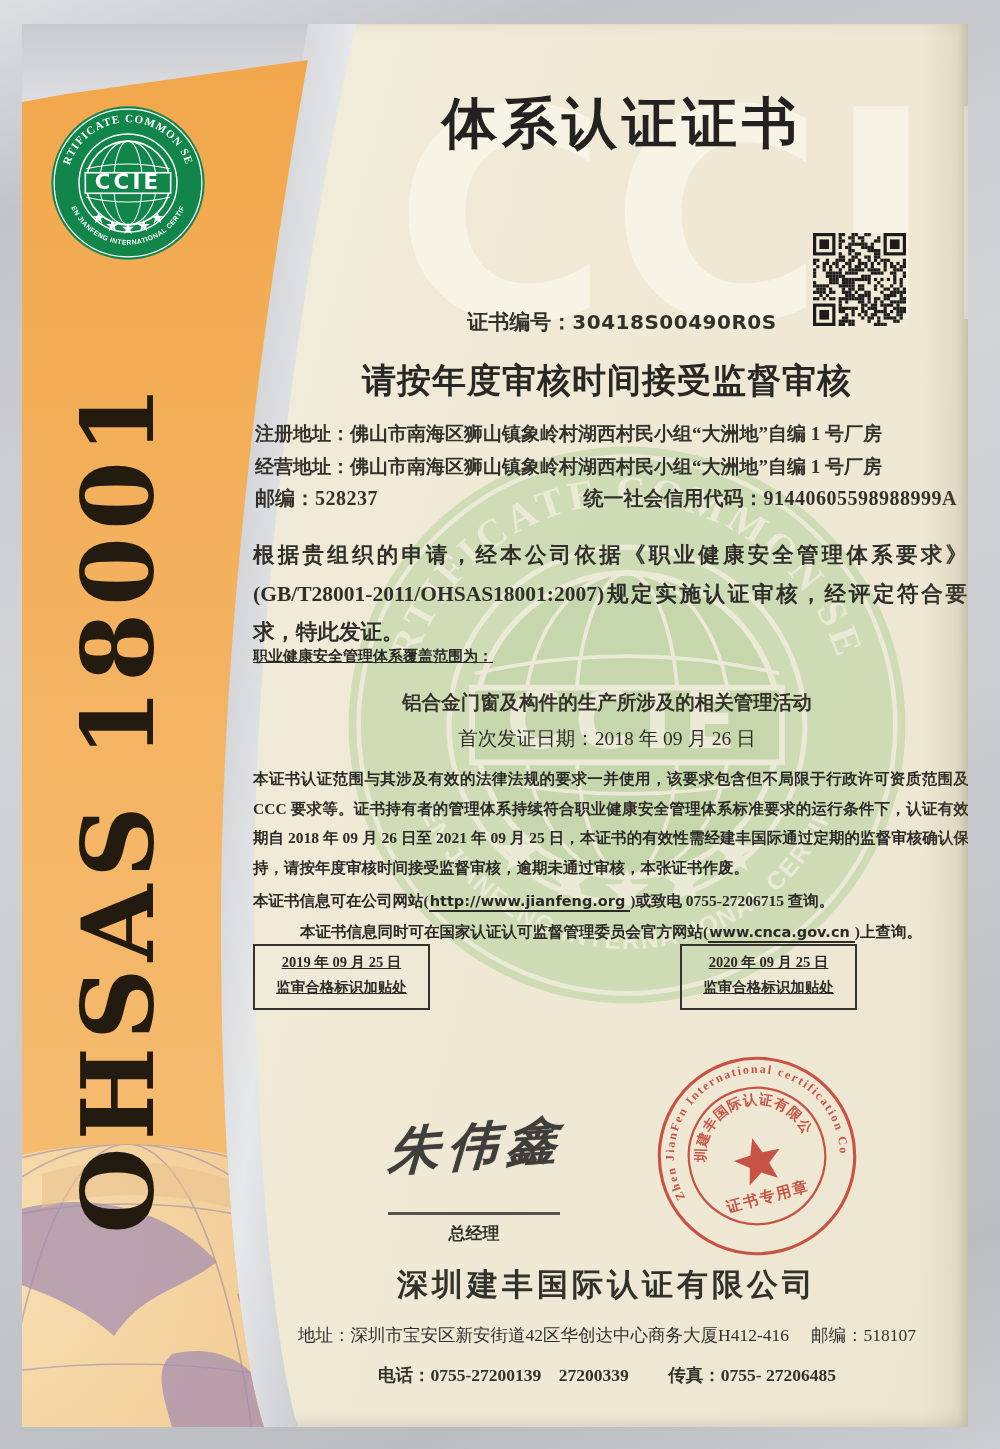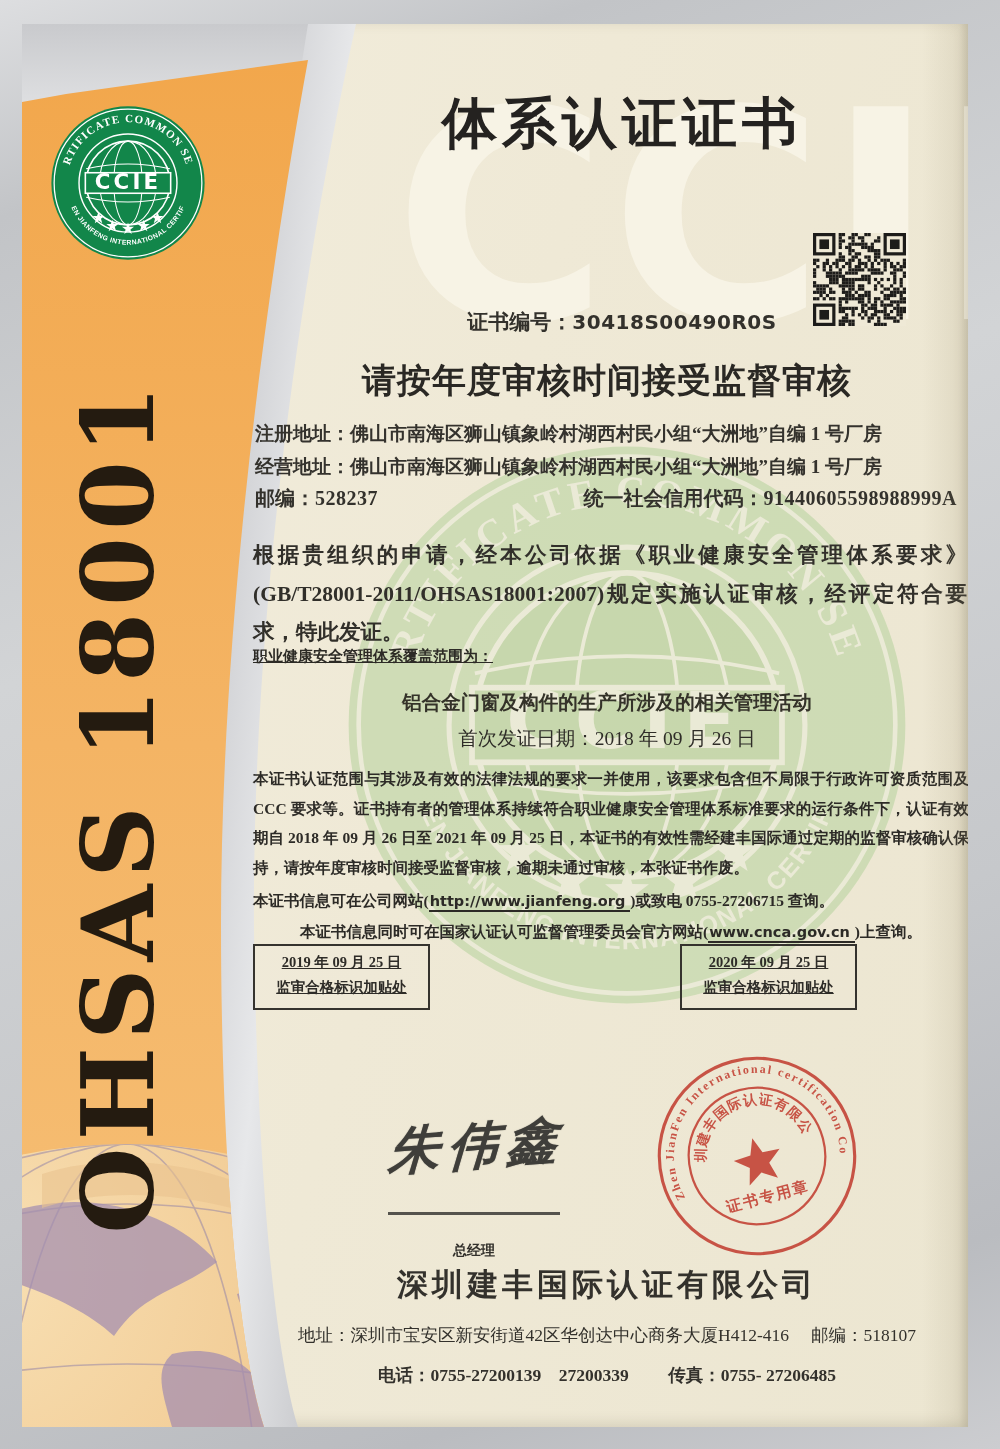--- a/index.html
+++ b/index.html
@@ -46,21 +46,21 @@
   .infoline{left:231px;width:716px;font-size:15.5px;font-weight:bold;color:#2c2a26;}
   #info1{top:867px;} #info2{top:898px;text-align:center;}
   .u{border-bottom:2px solid #2c2a26;padding:0 5px 1px 1px;font-family:"DejaVu Sans","Liberation Sans",sans-serif;font-size:14.5px;}
   .sticker{top:920px;width:173px;height:58px;border:2px solid #35332e;text-align:center;
     font-size:14.5px;font-weight:bold;line-height:25px;padding-top:4px;color:#2e2c28;background:rgba(255,255,255,.04);text-decoration:underline;}
   #sticker1{left:231px;} #sticker2{left:658px;}
   #signature{left:338px;top:1088px;width:234px;text-align:center;font-size:51px;font-weight:bold;
     color:#3f3e3a;transform:rotate(-4deg) skewX(-7deg);text-shadow:0 0 1px rgba(60,60,55,.7);
     font-style:italic;letter-spacing:8px;}
   #sig-line{left:366px;top:1188px;width:172px;border-top:3px solid #55534d;}
-  #sig-title{left:366px;top:1198px;width:172px;text-align:center;font-size:14px;font-weight:600;color:#33312c;margin-top:20px;}
+  #sig-title{left:366px;top:1198px;width:172px;text-align:center;font-size:17px;font-weight:600;color:#33312c;}
   #stamp{left:629px;top:1026px;width:212px;height:212px;mix-blend-mode:multiply;opacity:.9;}
   #footer-company{left:231px;top:1240px;width:708px;text-align:center;font-size:31px;font-weight:bold;
     letter-spacing:4px;color:#33312c;}
   #footer-addr{left:231px;top:1299px;width:708px;text-align:center;font-size:17.5px;font-weight:normal;color:#33312c;}
   #footer-tel{left:231px;top:1339px;width:708px;text-align:center;font-size:17.5px;font-weight:bold;color:#33312c;}
   #footer-web{left:231px;top:1379px;width:708px;text-align:center;font-size:17px;font-weight:bold;
     letter-spacing:2px;color:#33312c;}
   #footer-web .lat, #footer-tel .lat, #footer-addr .lat{font-family:"Liberation Serif",serif;}
   .seal-top-arc{font-size:14px;font-weight:bold;letter-spacing:1.5px;font-family:"Liberation Serif",serif;}
   .seal-bot-arc{font-size:8.6px;font-weight:bold;letter-spacing:.6px;font-family:"Liberation Sans",sans-serif;}

